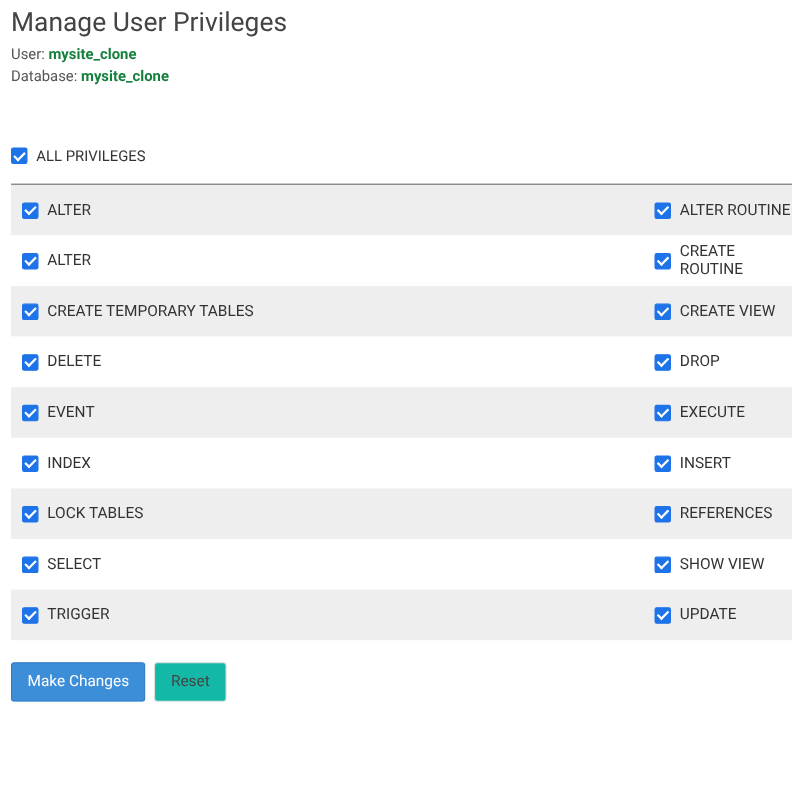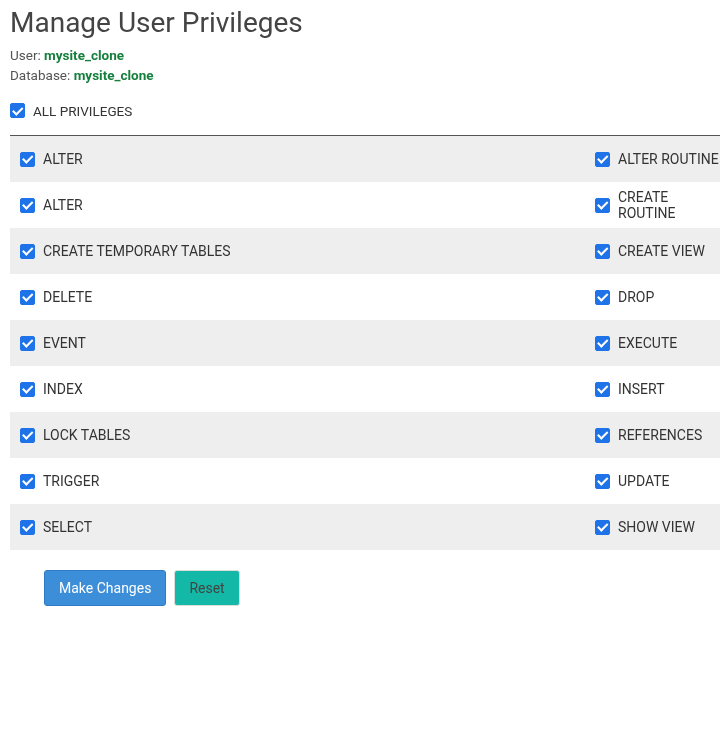--- a/index.html
+++ b/index.html
@@ -5,21 +5,21 @@
     * { box-sizing: border-box; margin: 0; padding: 0; }
     body {
       font-family: -apple-system, BlinkMacSystemFont, "Segoe UI", Roboto, "Helvetica Neue", Arial, sans-serif;
       font-size: 14px;
       color: #333;
       background: #fff;
       width: 720px;
       padding: 6px 0 0 10px;
     }
     h1 {
-      font-size: 28px;
+      font-size: 24px;
       font-weight: 400;
       color: #444;
       margin-bottom: 8px;
     }
     .meta-line {
       font-size: 13.5px;
       color: #555;
       margin: 4px 0;
     }
     .meta-line .meta-value { font-weight: 700; color: #15803d; }
@@ -27,20 +27,21 @@
       margin-top: 20px;
       padding-bottom: 14px;
       border-bottom: 1px solid #555;
     }
     .priv-cb {
       display: inline-flex;
       align-items: flex-start;
       gap: 8px;
       font-size: 13.5px;
       color: #333;
+      margin-top: 36px;
     }
     .cb {
       appearance: none;
       -webkit-appearance: none;
       width: 15px;
       height: 15px;
       border: 1.5px solid #1e73e8;
       border-radius: 2px;
       background: #1e73e8;
       position: relative;
@@ -84,21 +85,20 @@
       border-radius: 3px;
       padding: 9px 14px;
       font-size: 14px;
       cursor: pointer;
       font-family: inherit;
     }
     .btn-primary {
       background: #3d8ed8;
       color: #fff;
       border: 1px solid #2f7ac2;
-      margin-left: 34px;
     }
     .btn-secondary {
       background: #14b8a6;
       color: #444;
       border: 1px solid #ddd;
     }
   </style>
 </head>
 <body>
 
@@ -188,35 +188,35 @@
         <span>LOCK TABLES</span>
       </label>
       <label class="priv-cell right">
         <input type="checkbox" class="cb" checked="" style="">
         <span>REFERENCES</span>
       </label>
     </div>
     <div class="priv-row">
       <label class="priv-cell left">
         <input type="checkbox" class="cb" checked="" style="">
+        <span>SELECT</span>
+      </label>
+      <label class="priv-cell right">
+        <input type="checkbox" class="cb" checked="" style="">
+        <span>SHOW VIEW</span>
+      </label>
+    </div>
+    <div class="priv-row">
+      <label class="priv-cell left">
+        <input type="checkbox" class="cb" checked="" style="">
         <span>TRIGGER</span>
       </label>
       <label class="priv-cell right">
         <input type="checkbox" class="cb" checked="" style="">
         <span>UPDATE</span>
-      </label>
-    </div>
-    <div class="priv-row">
-      <label class="priv-cell left">
-        <input type="checkbox" class="cb" checked="" style="">
-        <span>SELECT</span>
-      </label>
-      <label class="priv-cell right">
-        <input type="checkbox" class="cb" checked="" style="">
-        <span>SHOW VIEW</span>
       </label>
     </div>
   </div>
 
 <div class="btn-row">
   <button class="btn btn-primary">Make Changes</button>
   <button class="btn btn-secondary">Reset</button>
 </div>
 
 </body></html>

